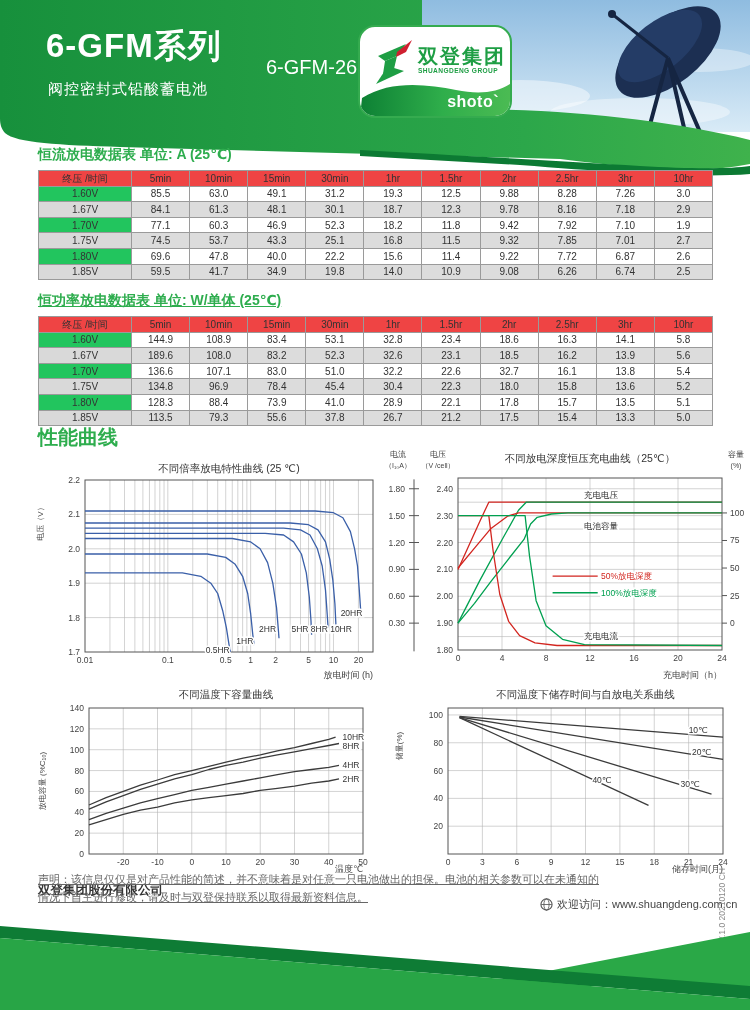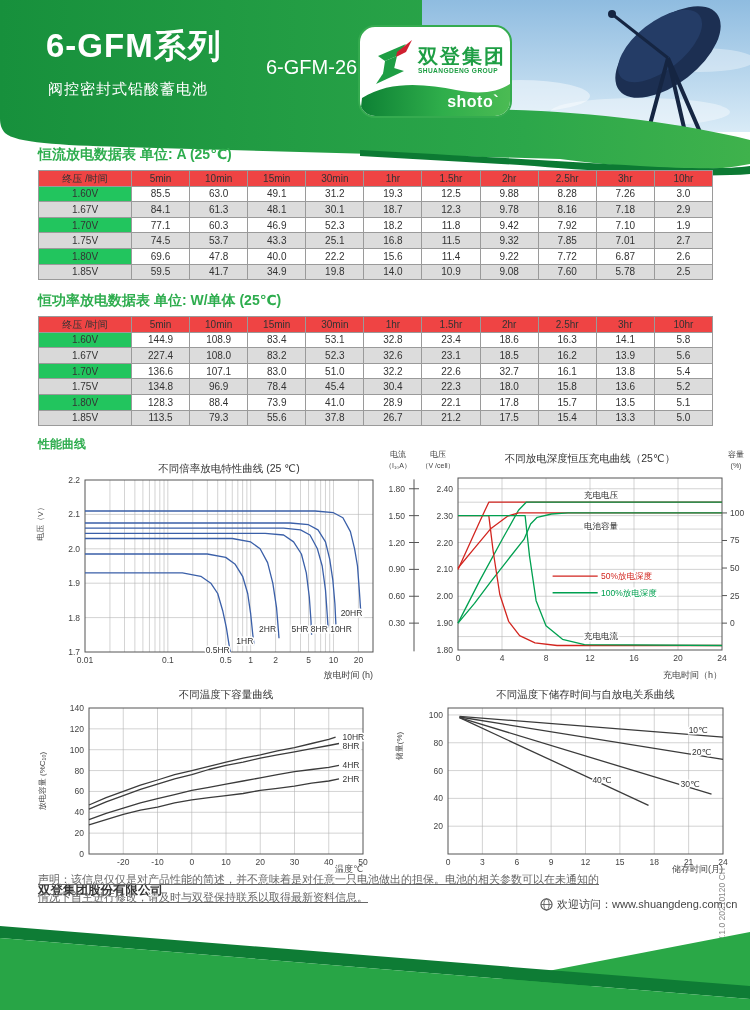--- a/index.html
+++ b/index.html
@@ -11,22 +11,22 @@
   .h-title{left:46px;top:24px;font-size:33px;font-weight:bold;color:#fff;letter-spacing:1px;}
   .h-sub{left:48px;top:80px;font-size:15px;color:#fff;letter-spacing:1px;}
   .h-model{left:246px;top:56px;font-size:20px;color:#fff;margin-left:20px;}
   .badge{left:358px;top:25px;width:154px;height:93px;background:#fff;border:2.5px solid #35ab4f;
          border-radius:17px;overflow:hidden;box-sizing:border-box;}
   .badge .cn{position:absolute;left:58px;top:16px;font-size:20px;font-weight:bold;color:#1e9e44;letter-spacing:2px;}
   .badge .en{position:absolute;left:58px;top:40px;font-size:6.6px;font-weight:bold;color:#1e9e44;letter-spacing:.4px;}
   .badge .shoto{position:absolute;right:11px;bottom:5px;font-size:16px;font-weight:bold;color:#fff;letter-spacing:.5px;}
   
   .sec-title{font-size:14px;font-weight:bold;color:#2ead4e;text-align:right;}
-  #t1-title{left:38px;top:146px;} #t2-title{left:38px;top:292px;}
-  #curves-title{left:38px;top:436px;font-size:12px;}
+  #t1-title{left:38px;top:146px;} #t2-title{left:38px;top:292px;text-decoration:underline;}
+  #curves-title{left:38px;top:424px;font-size:20px;}
   .dtable{border-collapse:collapse;table-layout:fixed;width:675px;font-size:10px;color:#333;}
   .dtable td,.dtable th{border:1px solid #9a9a9a;text-align:center;padding:0;height:14.6px;font-weight:normal;line-height:1.1;}
   .dtable thead th{background:#ef4444;}
   .dtable td.lab{background:#22c55e;}
   .dtable tbody tr:nth-child(even) td{background:#dcdcdc;}
   .dtable tbody tr:nth-child(even) td.lab{background:#d9d9d9;}
   #table1{left:38px;top:170px;} #table2{left:38px;top:316px;}
   
   .chart svg{display:block;width:100%;height:100%;}
   #chart-c1{left:33px;top:460px;width:357px;height:224px;}
@@ -185,22 +185,22 @@
       </tr>
       <tr>
         <td class="lab">1.85V</td>
         <td>59.5</td>
         <td>41.7</td>
         <td>34.9</td>
         <td>19.8</td>
         <td>14.0</td>
         <td>10.9</td>
         <td>9.08</td>
-        <td>7.60</td>
-        <td>5.78</td>
+        <td>6.26</td>
+        <td>6.74</td>
         <td>2.5</td>
       </tr>
     </tbody>
   </table>
 
 <div class="abs sec-title" id="t2-title">恒功率放电数据表 单位: W/单体 (25℃)</div>
 <table class="abs dtable" id="table2">
     <thead>
       <tr>
         <th style="width: 92px;">终压 /时间</th>
@@ -225,21 +225,21 @@
         <td>53.1</td>
         <td>32.8</td>
         <td>23.4</td>
         <td>18.6</td>
         <td>16.3</td>
         <td>14.1</td>
         <td>5.8</td>
       </tr>
       <tr>
         <td class="lab">1.67V</td>
-        <td>227.4</td>
+        <td>189.6</td>
         <td>108.0</td>
         <td>83.2</td>
         <td>52.3</td>
         <td>32.6</td>
         <td>23.1</td>
         <td>18.5</td>
         <td>16.2</td>
         <td>13.9</td>
         <td>5.6</td>
       </tr>

